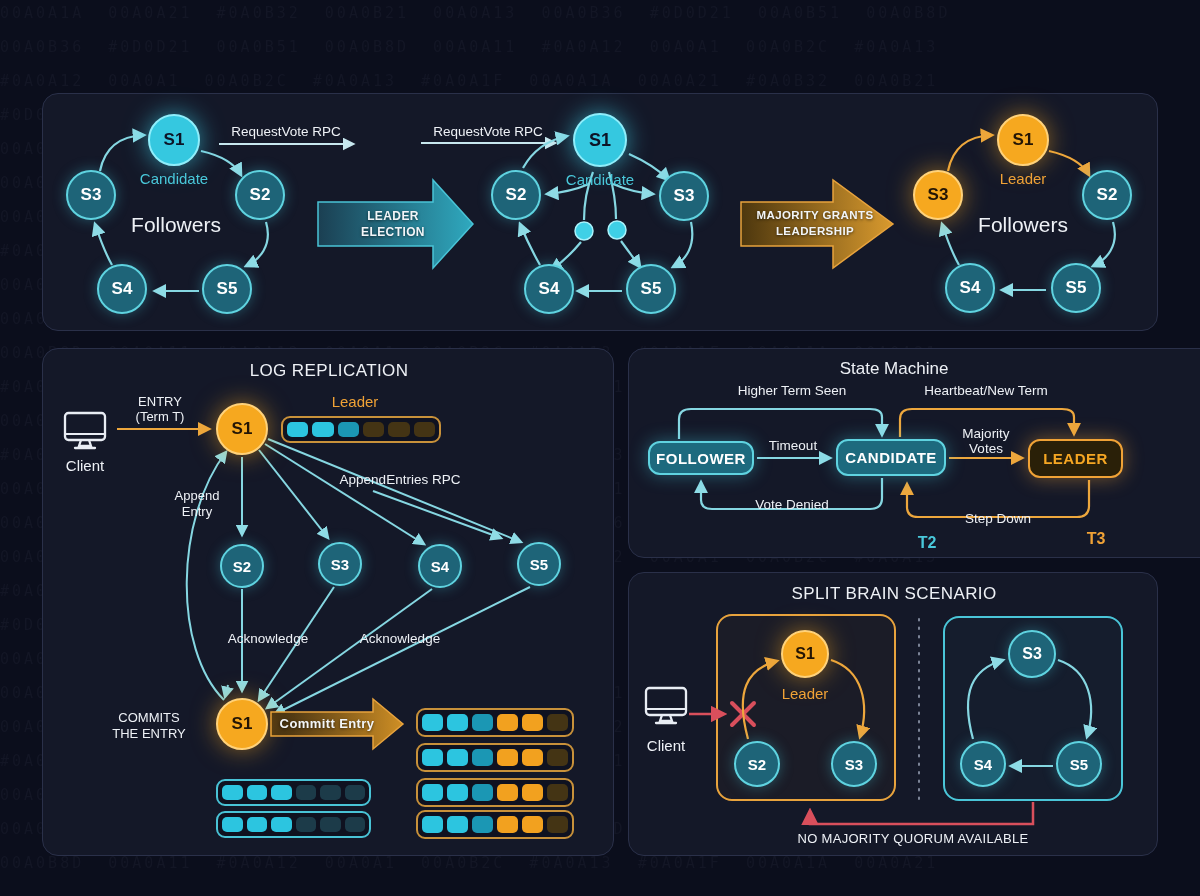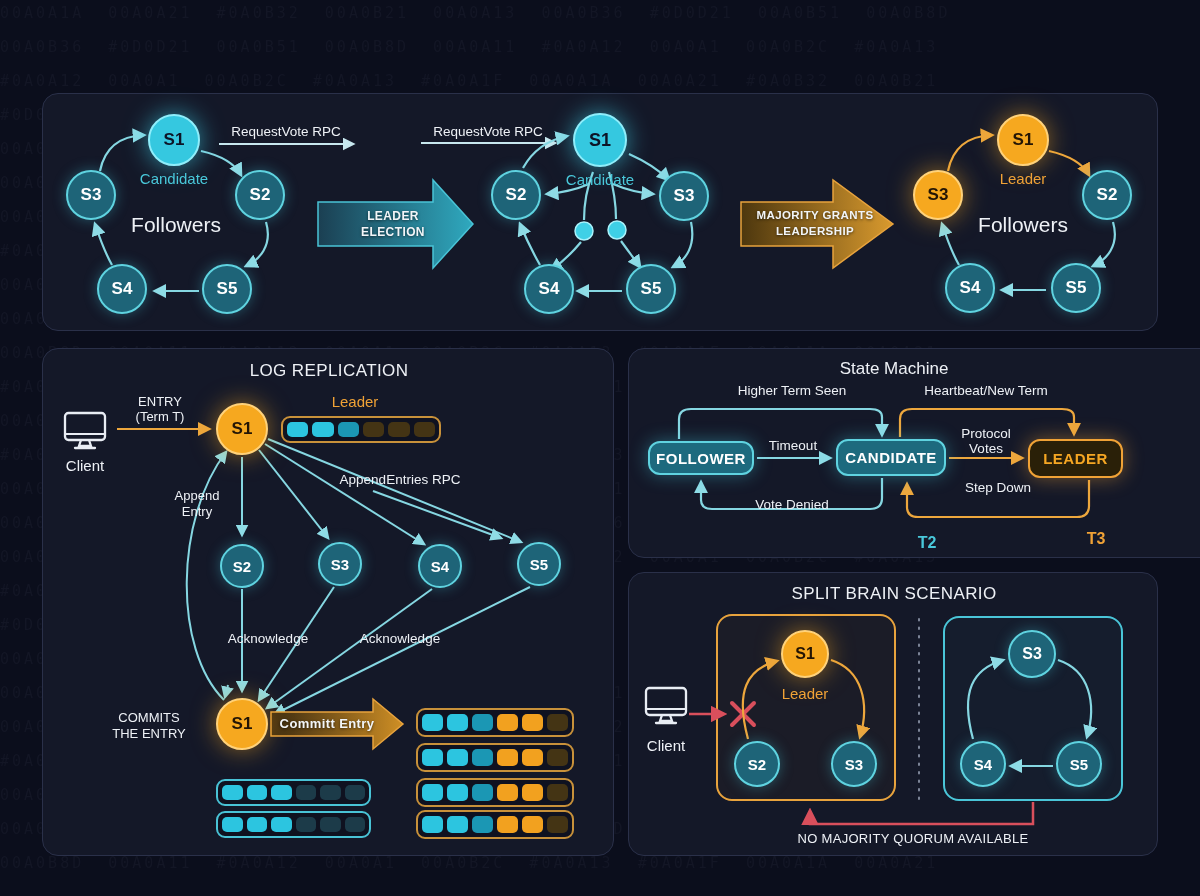--- a/index.html
+++ b/index.html
@@ -333,28 +333,28 @@
 
     <div class="lbl bold" style="left:265px;top:20px;font-size:17px">State Machine</div>
     <div class="lbl md" style="left:163px;top:41px">Higher Term Seen</div>
     <div class="lbl md" style="left:357px;top:41px">Heartbeat/New Term</div>
     <div class="lbl tlabel" style="left:232px;top:73px">T1</div>
     <div class="lbl tlabel o" style="left:466px;top:72px">T1</div>
 
     <div class="state-box teal" style="left:19px;top:92px;width:106px;height:34px">FOLLOWER</div>
     <div class="lbl md" style="left:164px;top:96px">Timeout</div>
     <div class="state-box teal" style="left:207px;top:90px;width:110px;height:37px">CANDIDATE</div>
-    <div class="lbl md" style="left:357px;top:84px">Protocol</div>
+    <div class="lbl md" style="left:357px;top:84px">Majority</div>
     <div class="lbl md" style="left:357px;top:99px">Votes</div>
     <div class="state-box orange" style="left:399px;top:90px;width:95px;height:39px">LEADER</div>
 
     <div class="lbl tlabel" style="left:298px;top:147px">T2</div>
     <div class="lbl tlabel o" style="left:467px;top:143px">T3</div>
     <div class="lbl md" style="left:163px;top:155px">Vote Denied</div>
-    <div class="lbl md" style="left:369px;top:138px">Step Down</div>
+    <div class="lbl md" style="left:369px;top:169px">Step Down</div>
     <div class="lbl tlabel" style="left:263px;top:185px">T2</div>
   </section>
 
   <section class="panel p-split">
     <div class="partition orange" style="left:87px;top:41px;width:180px;height:187px"></div>
     <div class="partition teal" style="left:314px;top:43px;width:180px;height:185px"></div>
 
     <svg class="layer" width="530" height="284" viewBox="0 0 530 284">
       <defs>
         <marker id="a4t" viewBox="0 0 10 10" refX="8" refY="5" markerWidth="6.5" markerHeight="6.5" orient="auto-start-reverse">

